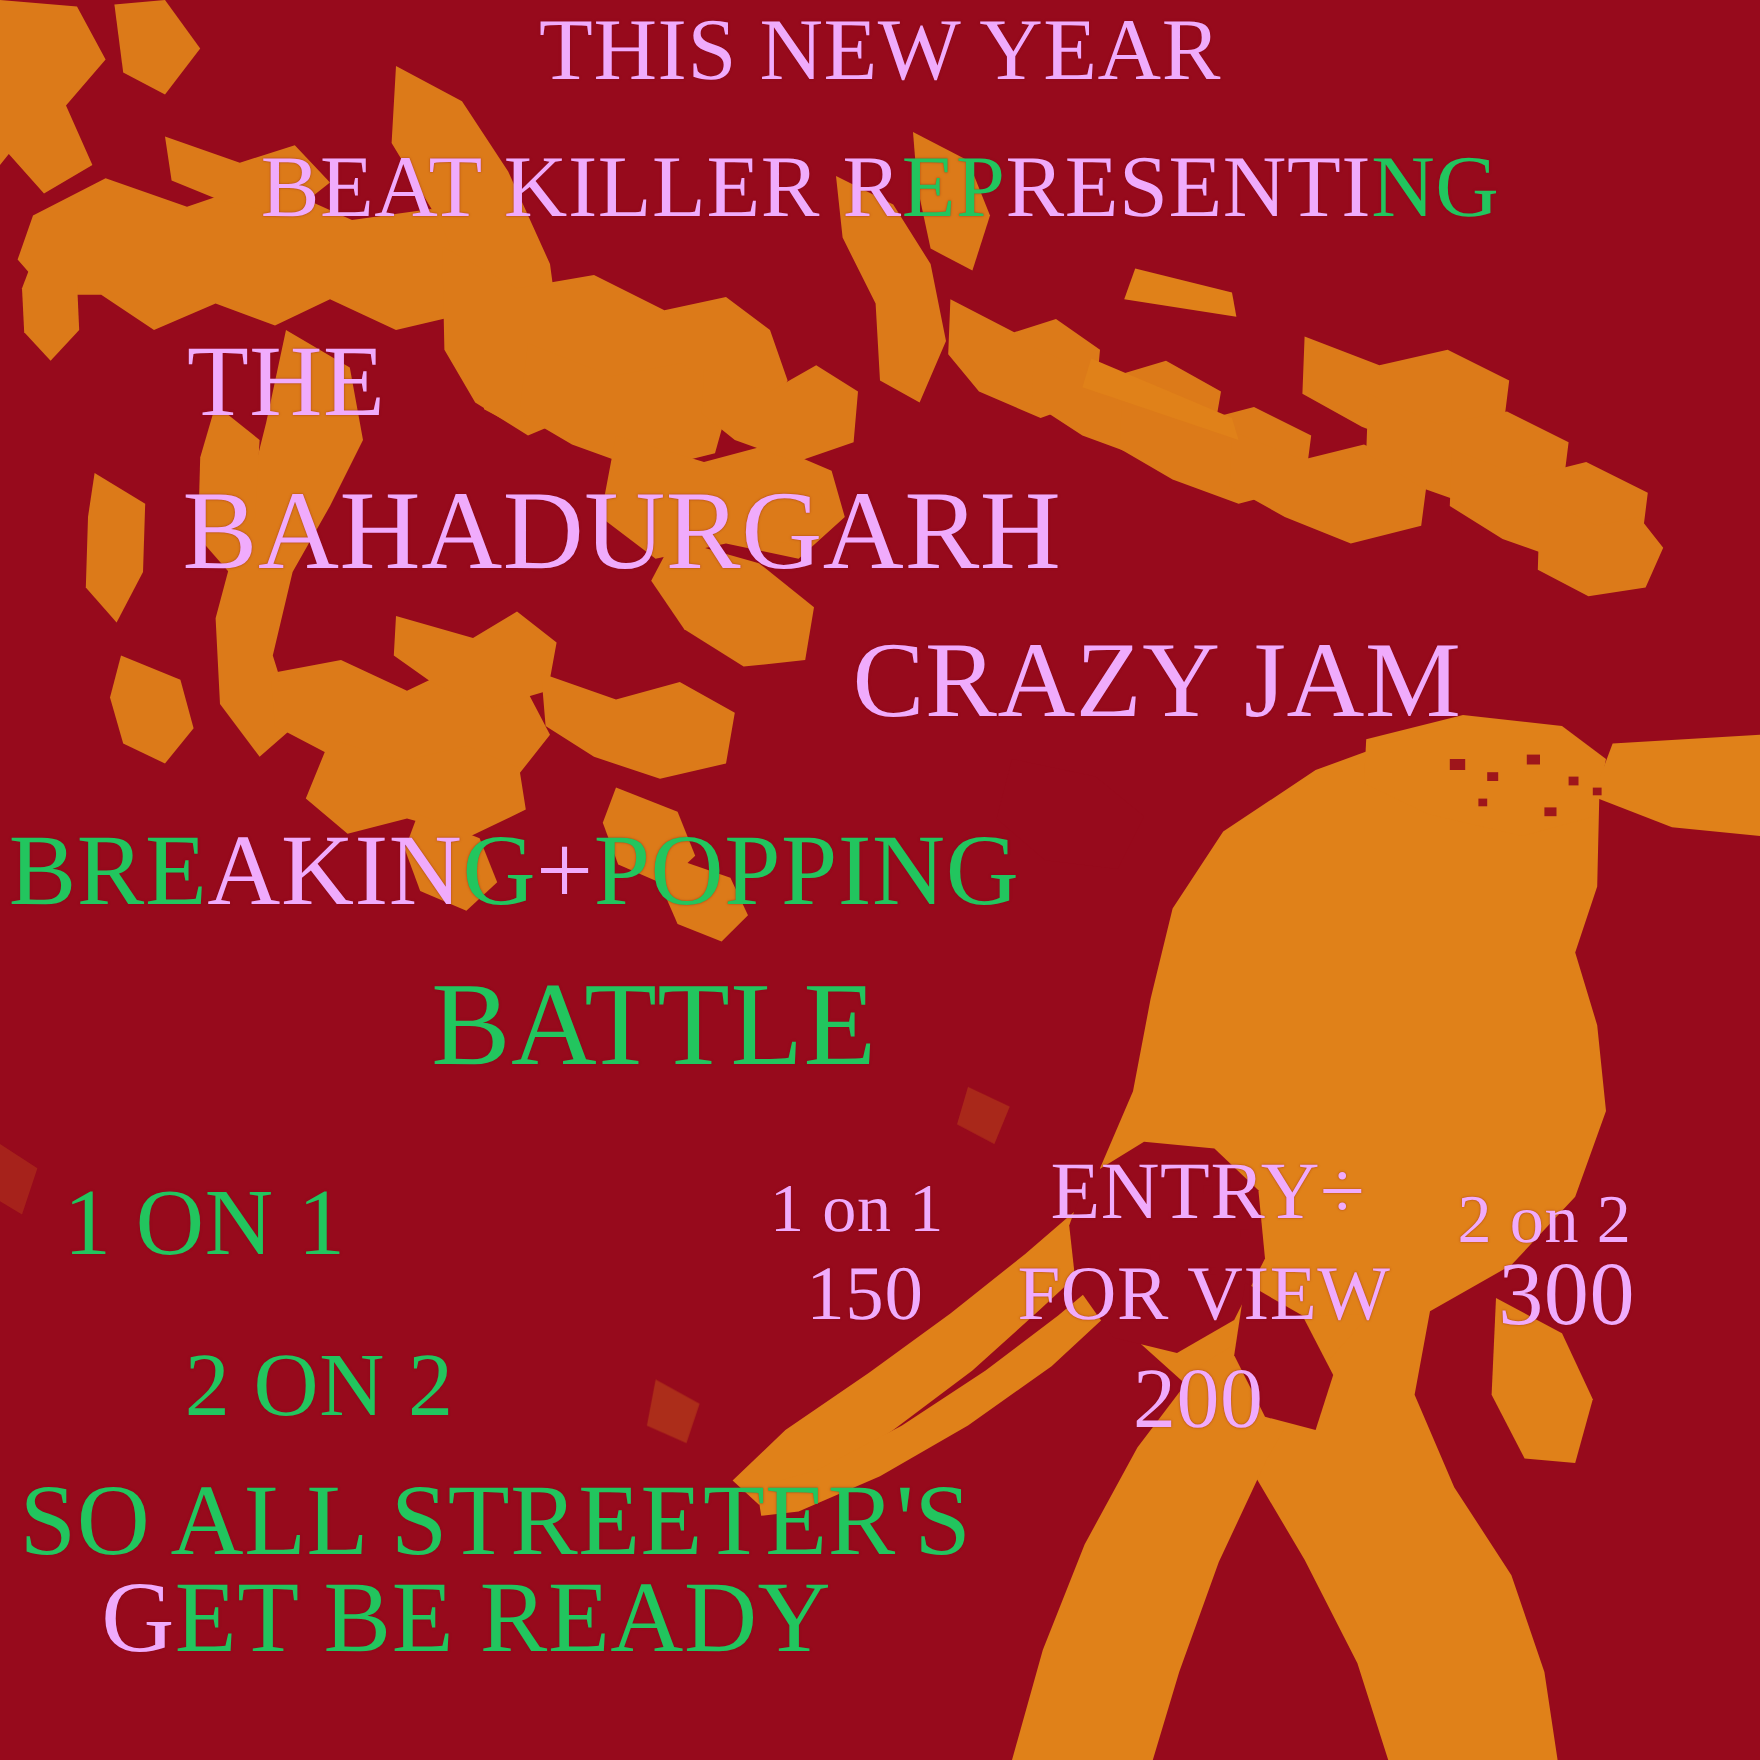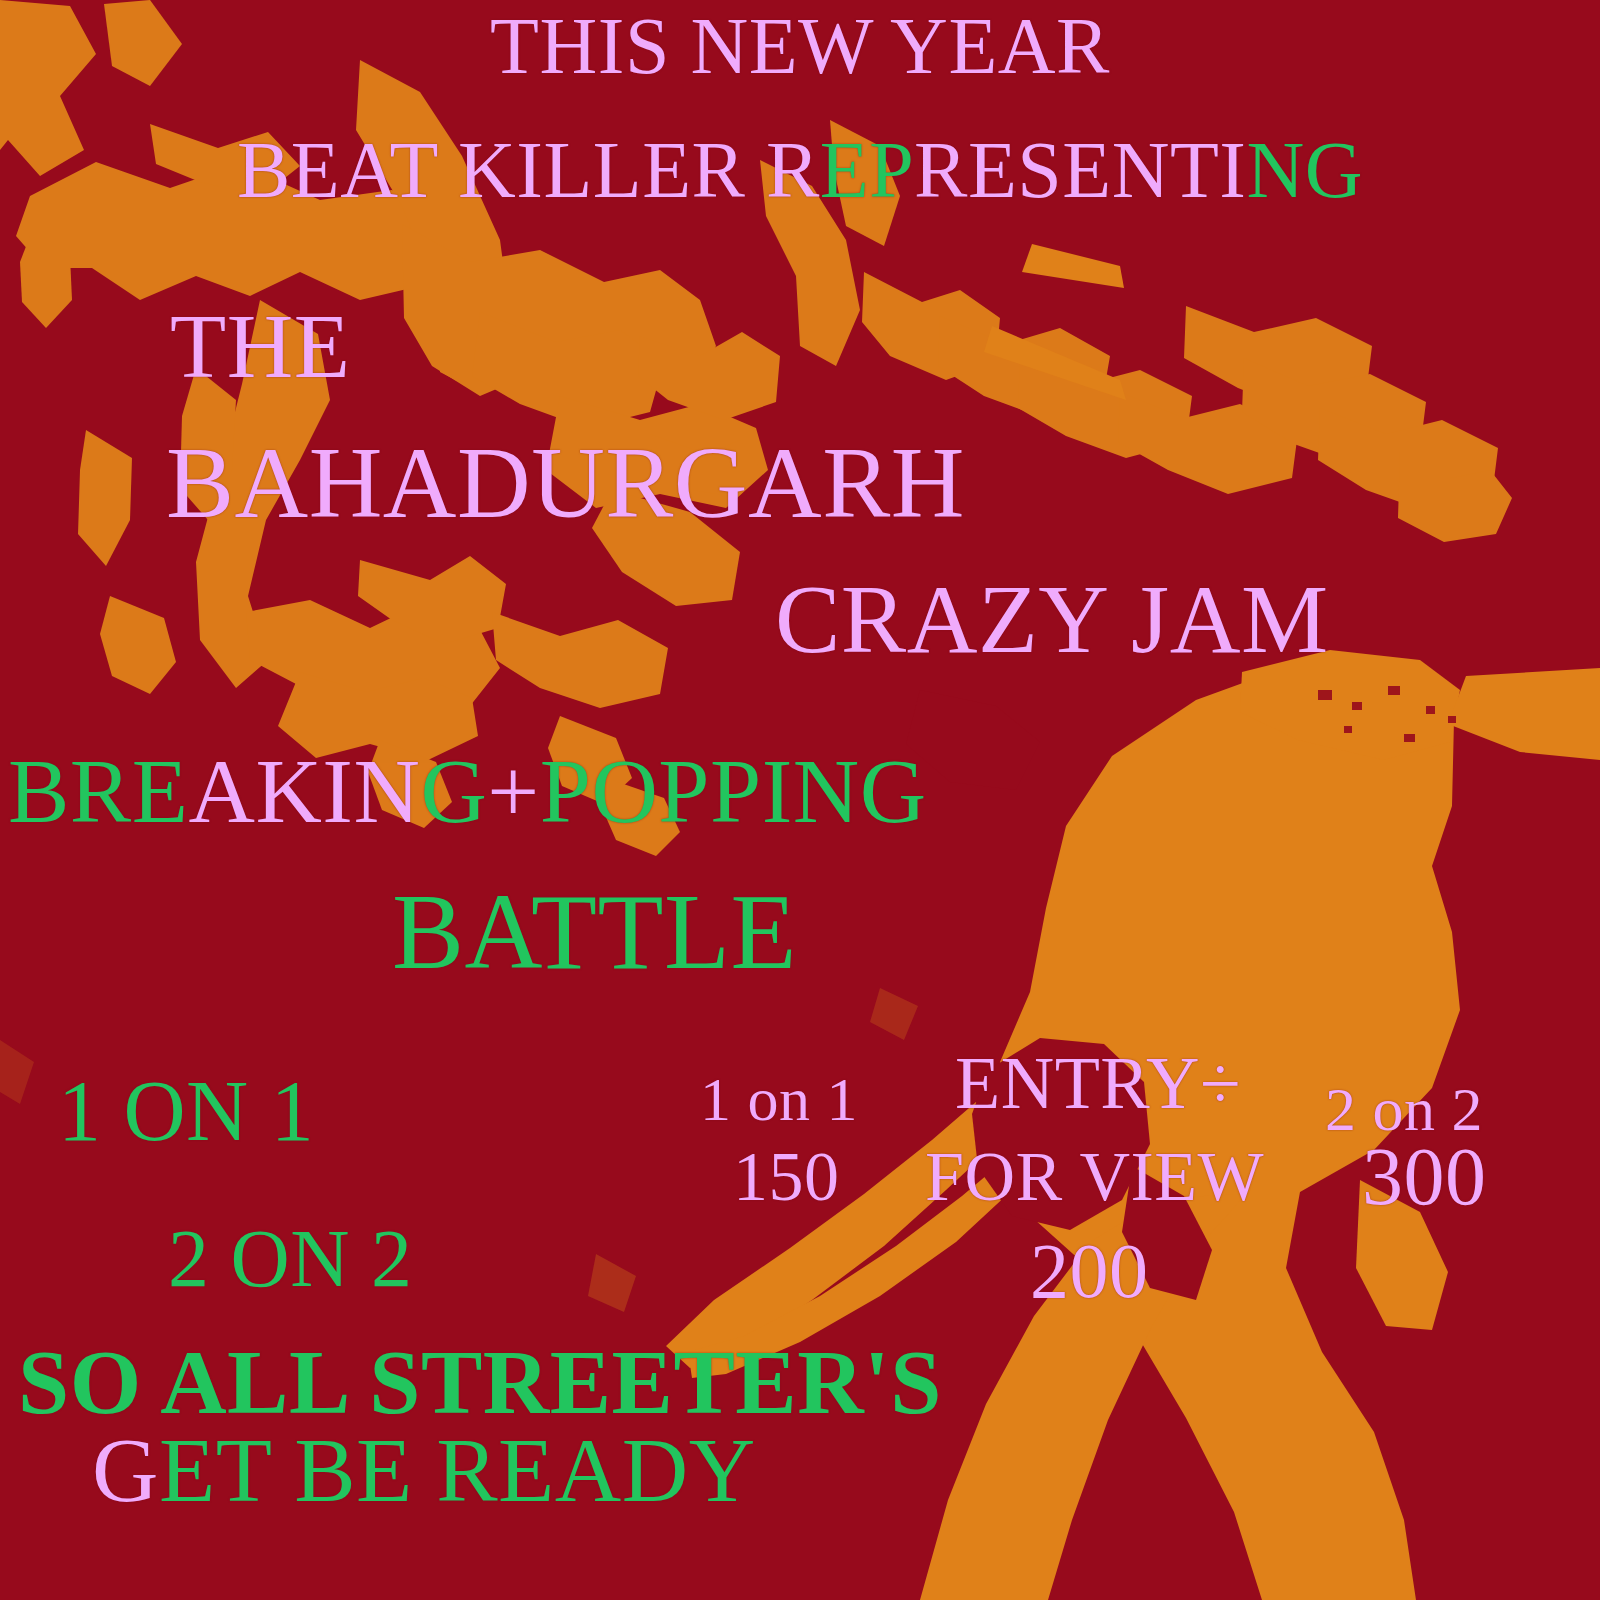--- a/index.html
+++ b/index.html
@@ -129,21 +129,20 @@
     left: 1030px;
     top: 1232px;
     font-size: 78px;
   }
 
   
   .l-streeters {
     left: 18px;
     top: 1336px;
     font-size: 92px;
-    font-weight: bold;
   }
   .l-getready {
     left: 92px;
     top: 1424px;
     font-size: 92px;
   }
 </style>
 </head>
 <body>
 

